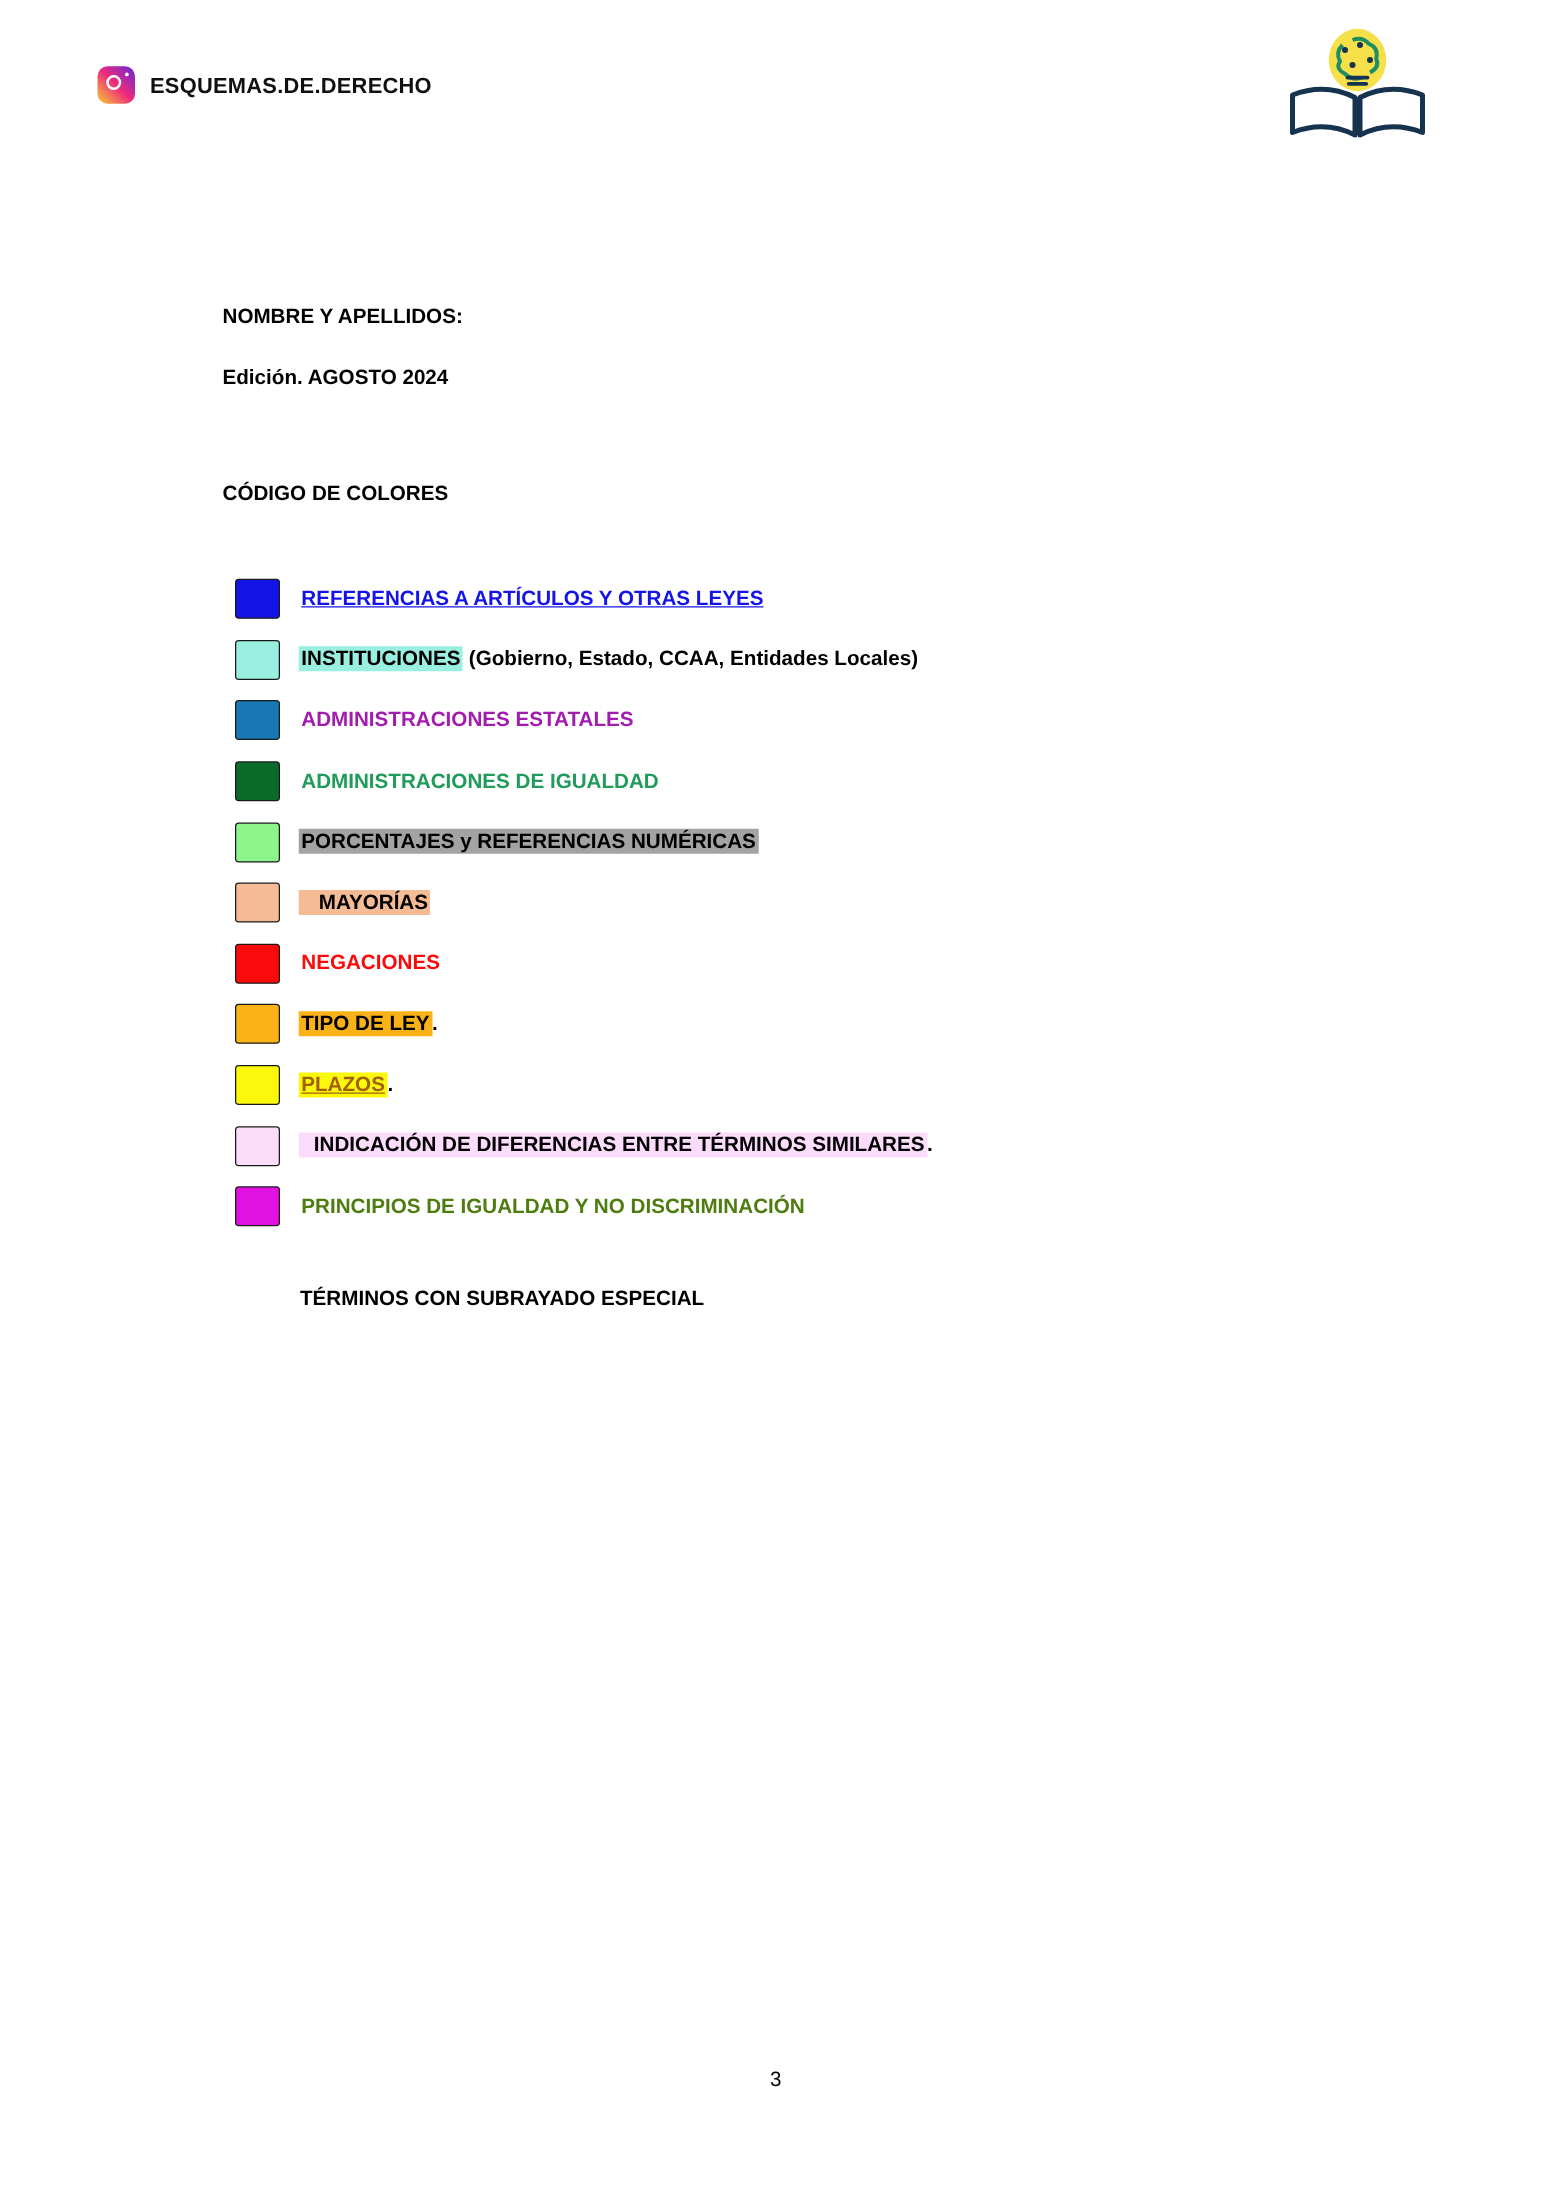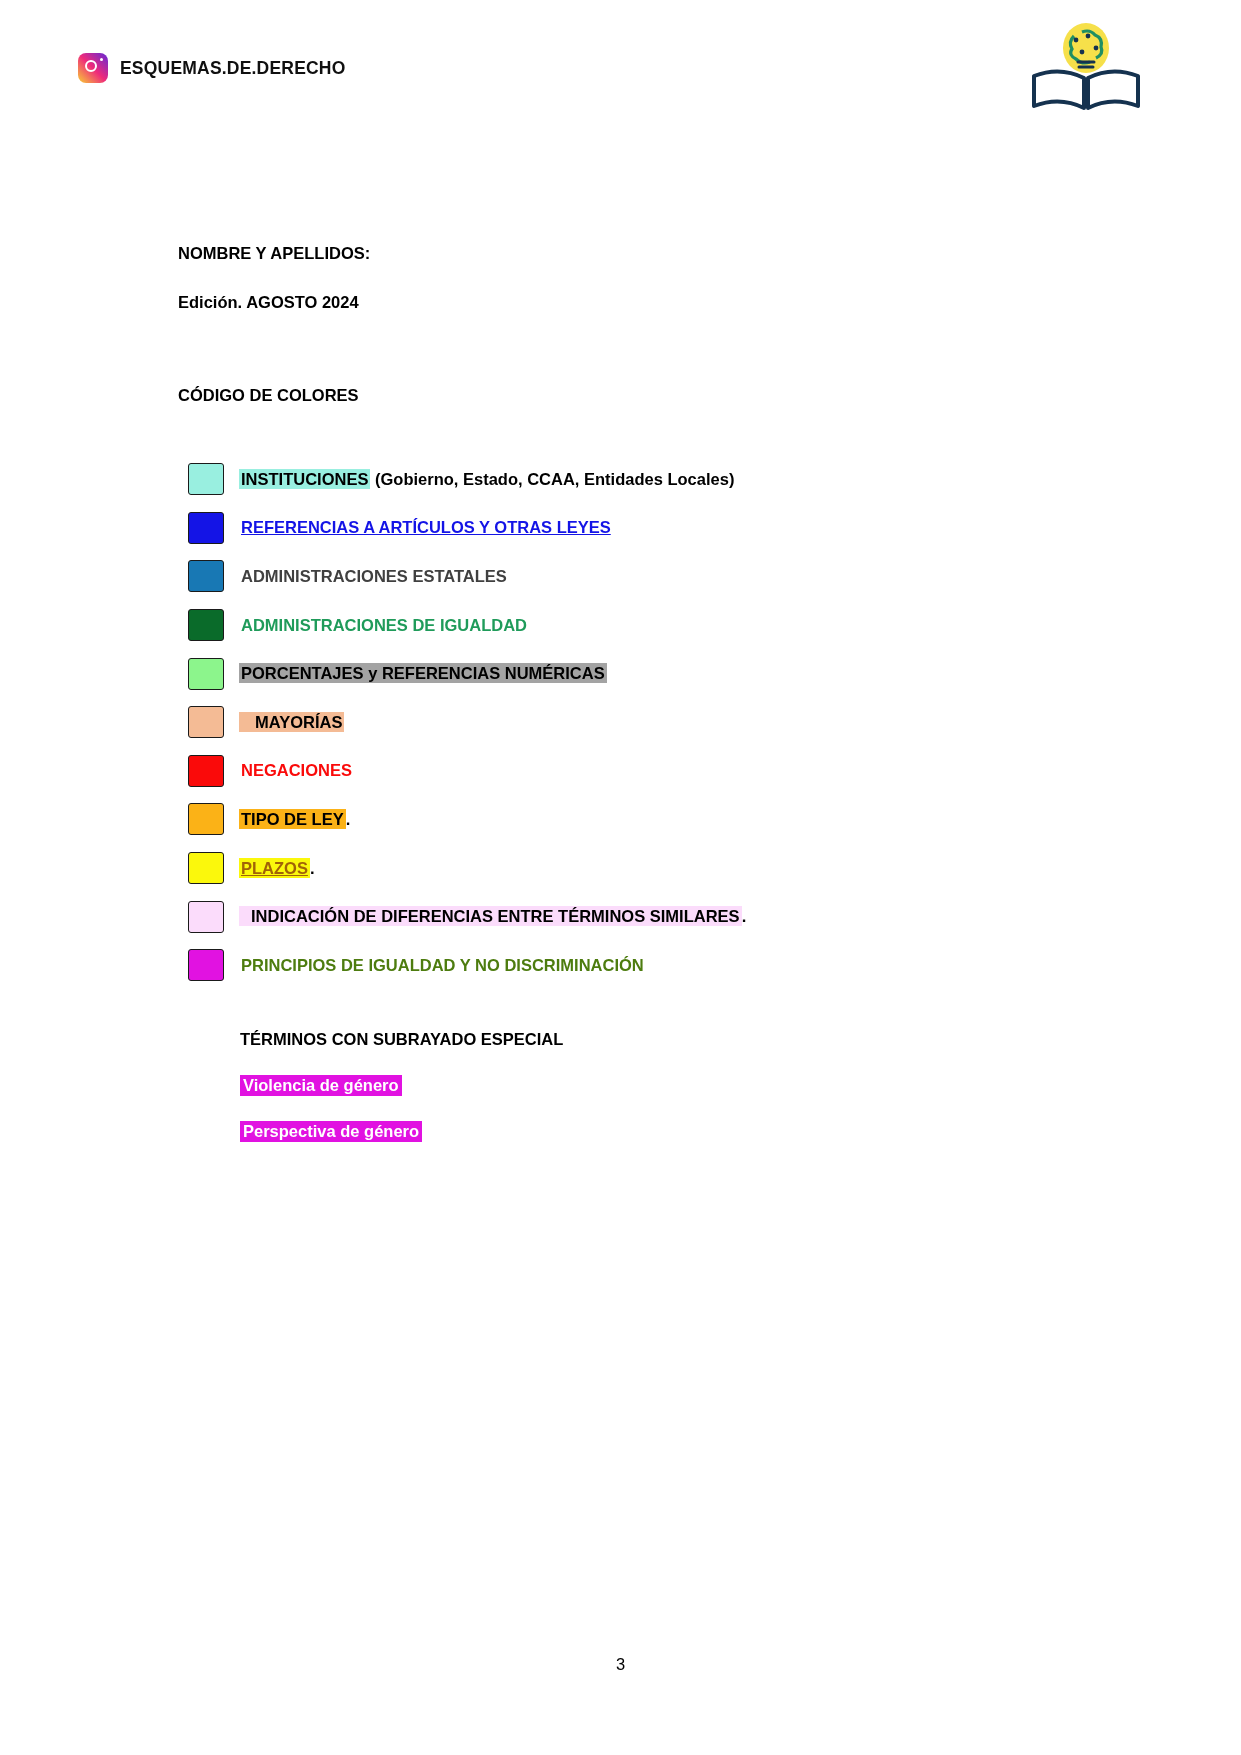--- a/index.html
+++ b/index.html
@@ -188,30 +188,30 @@
 </div>
 
 <div class="doc">
 
   <div class="line bold" id="nombre">NOMBRE Y APELLIDOS:</div>
   <div class="line bold" id="edicion">Edición. AGOSTO 2024</div>
   <div class="line bold" id="codigo">CÓDIGO DE COLORES</div>
 
   <div class="legend" id="legend">
       <div class="legend-row">
+        <span class="swatch" style="background: rgb(20, 20, 230);"></span>
+        <span class="legend-label"><span class="hl u" style="color: rgb(20, 20, 230); background: transparent;">REFERENCIAS A ARTÍCULOS Y OTRAS LEYES</span></span>
+      </div>
+      <div class="legend-row">
         <span class="swatch" style="background: rgb(153, 239, 224);"></span>
         <span class="legend-label"><span class="hl" style="color: rgb(0, 0, 0); background: rgb(153, 239, 224);">INSTITUCIONES</span><span class="plain"> (Gobierno, Estado, CCAA, Entidades Locales)</span></span>
       </div>
       <div class="legend-row">
-        <span class="swatch" style="background: rgb(20, 20, 230);"></span>
-        <span class="legend-label"><span class="hl u" style="color: rgb(20, 20, 230); background: transparent;">REFERENCIAS A ARTÍCULOS Y OTRAS LEYES</span></span>
-      </div>
-      <div class="legend-row">
         <span class="swatch" style="background: rgb(24, 120, 180);"></span>
-        <span class="legend-label"><span class="hl" style="color: #404040; background: transparent;">ADMINISTRACIONES ESTATALES</span></span>
+        <span class="legend-label"><span class="hl" style="color: #a21caf; background: transparent;">ADMINISTRACIONES ESTATALES</span></span>
       </div>
       <div class="legend-row">
         <span class="swatch" style="background: rgb(10, 107, 42);"></span>
         <span class="legend-label"><span class="hl" style="color: rgb(31, 155, 90); background: transparent;">ADMINISTRACIONES DE IGUALDAD</span></span>
       </div>
       <div class="legend-row">
         <span class="swatch" style="background: rgb(140, 245, 140);"></span>
         <span class="legend-label"><span class="hl" style="color: rgb(0, 0, 0); background: #a3a3a3;">PORCENTAJES y REFERENCIAS NUMÉRICAS</span></span>
       </div>
       <div class="legend-row">
@@ -235,20 +235,16 @@
         <span class="legend-label"><span class="hl" style="color: rgb(0, 0, 0); background: rgb(251, 220, 251); padding-left: 12px;">INDICACIÓN DE DIFERENCIAS ENTRE TÉRMINOS SIMILARES</span><span class="plain">.</span></span>
       </div>
       <div class="legend-row">
         <span class="swatch" style="background: rgb(225, 18, 225);"></span>
         <span class="legend-label"><span class="hl" style="color: #4d7c0f; background: transparent;">PRINCIPIOS DE IGUALDAD Y NO DISCRIMINACIÓN</span></span>
       </div>
     </div>
 
   <div class="special">
     <div class="special-title">TÉRMINOS CON SUBRAYADO ESPECIAL</div>
-    <div id="special-terms">
-        <div class="special-term-wrap"><span class="special-term" style="background: rgb(225, 18, 225); color: rgb(255, 255, 255);">Violencia de género</span></div>
-        <div class="special-term-wrap"><span class="special-term" style="background: rgb(225, 18, 225); color: rgb(255, 255, 255);">Perspectiva de género</span></div>
-      </div>
   </div>
 
   <div class="page-number">3</div>
 </div>
 
 </body></html>

